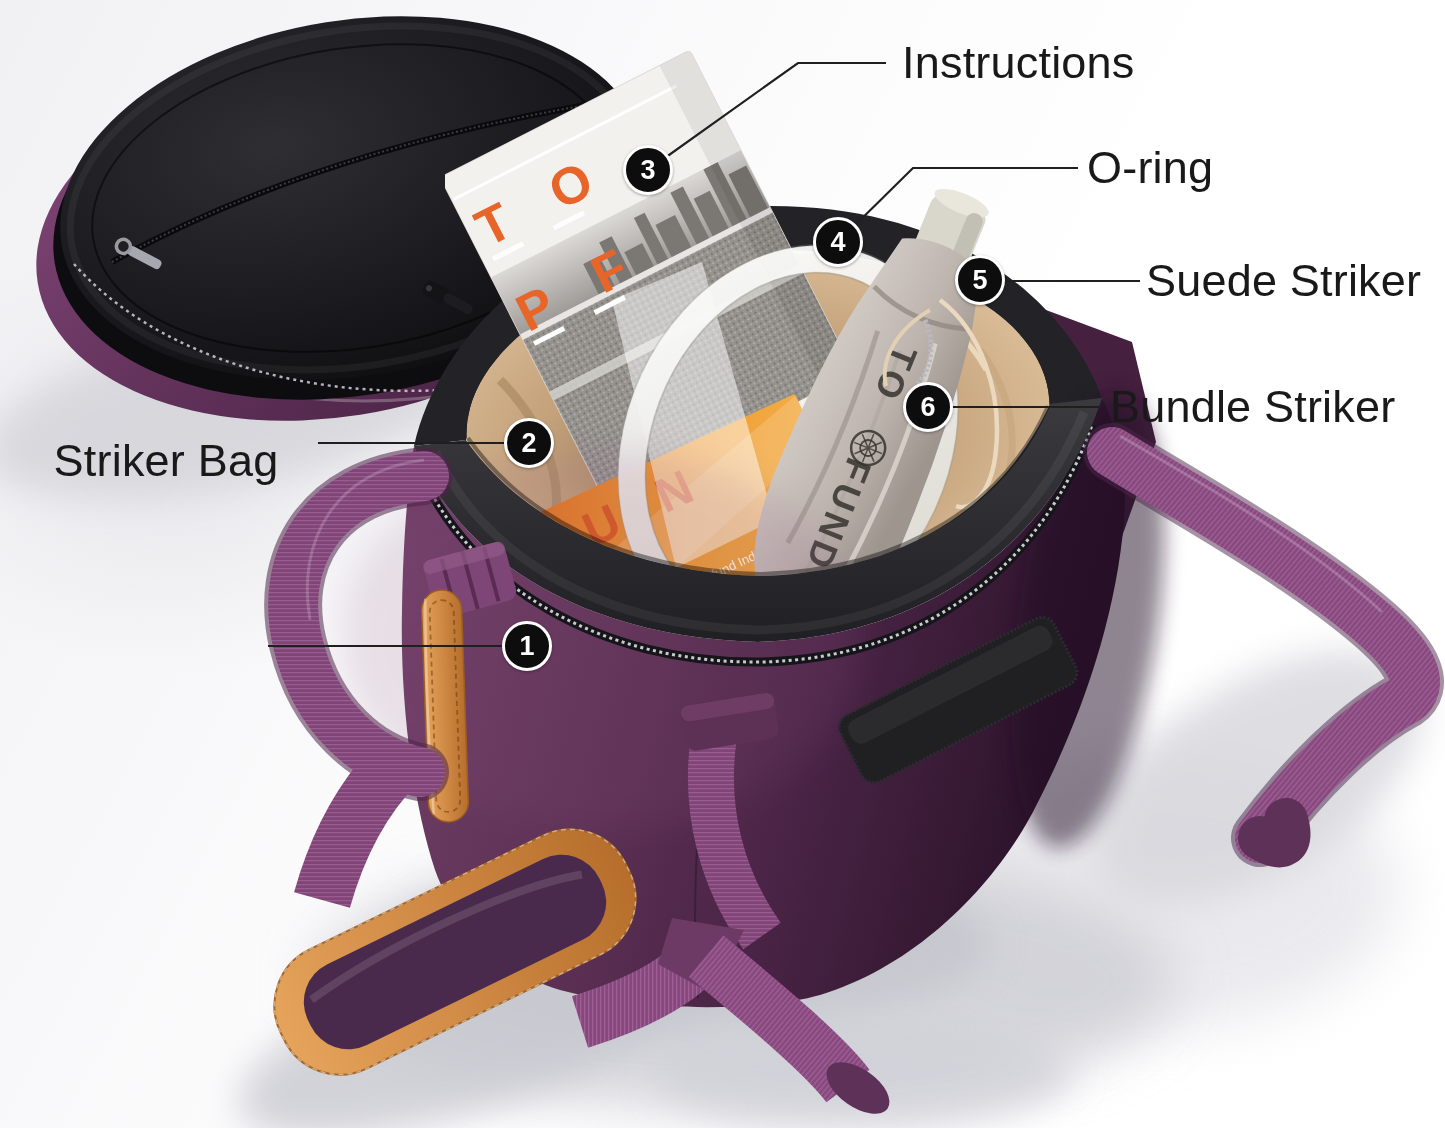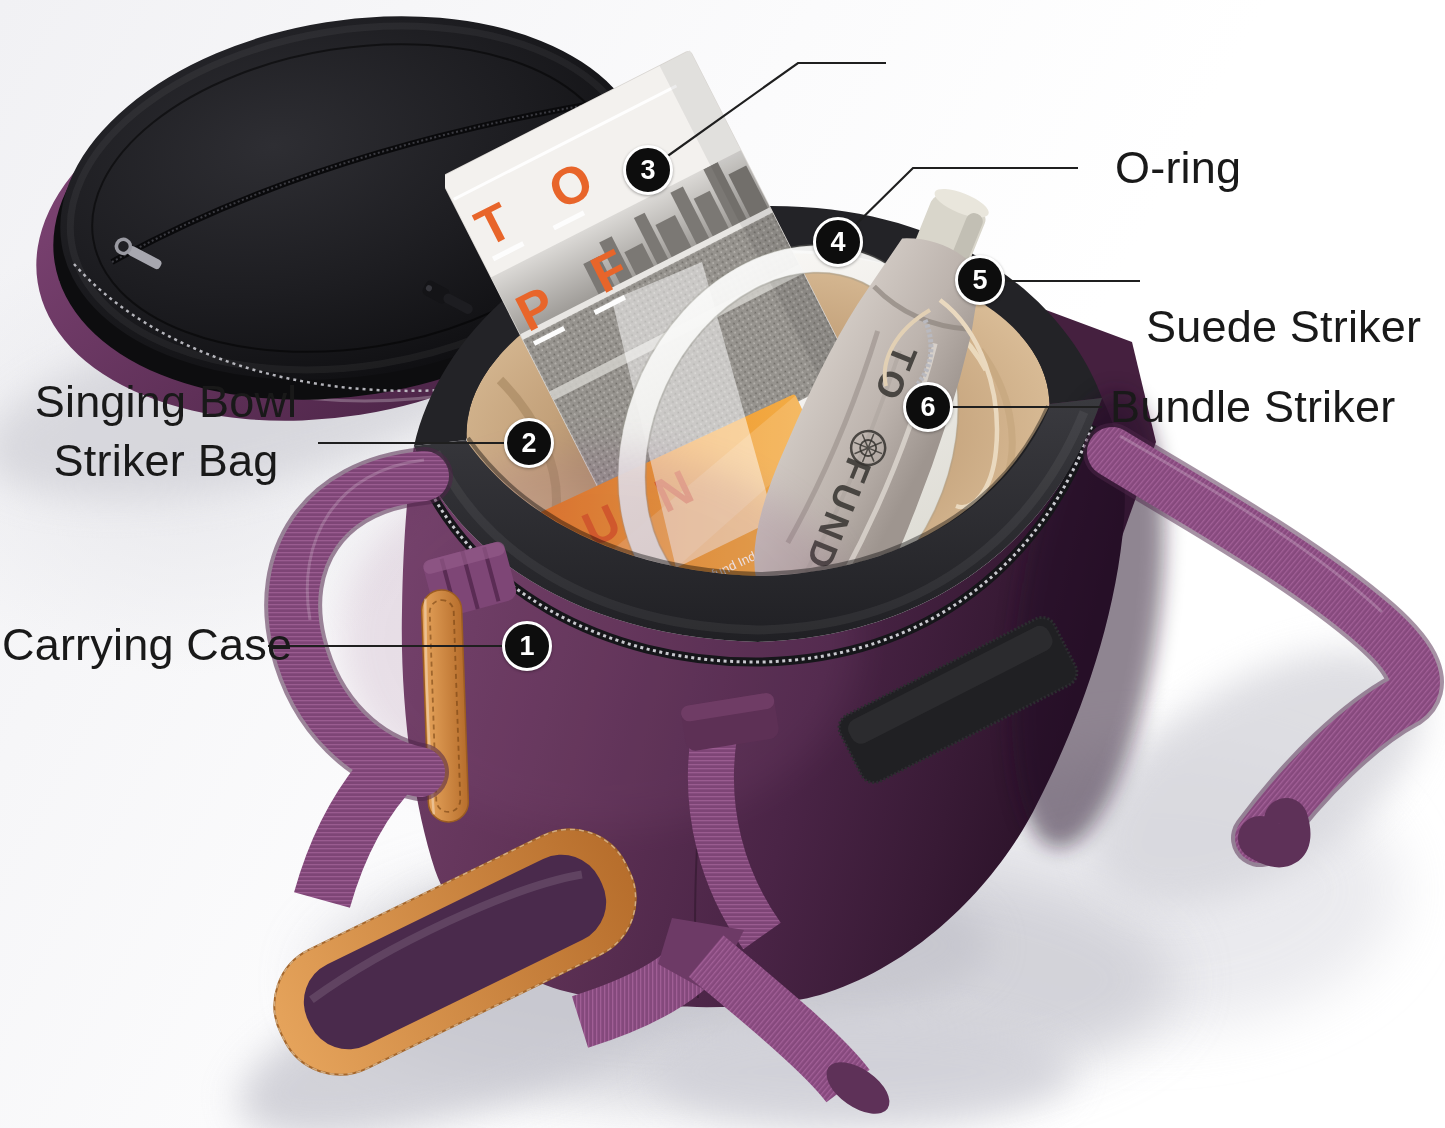--- a/index.html
+++ b/index.html
@@ -340,22 +340,22 @@
 <div class="marker" style="left:813px;top:217px;">
       <span>4</span>
     </div>
 <div class="marker" style="left:955px;top:255px;">
       <span>5</span>
     </div>
 <div class="marker" style="left:903px;top:382px;">
       <span>6</span>
     </div>
 
-<div class="callout-label" style="left:1087px;top:141px;margin-left:28px;">O-ring</div>
-<div class="callout-label" style="left:1146px;top:254px;margin-top:46px;">Suede Striker</div>
+<div class="callout-label" style="left:902px;top:36px;">Instructions</div>
+<div class="callout-label" style="left:1087px;top:141px;">O-ring</div>
+<div class="callout-label" style="left:1146px;top:254px;">Suede Striker</div>
 <div class="callout-label" style="left:1110px;top:380px;">Bundle Striker</div>
 <div class="callout-label two-line" style="left:16px;top:372px;width:300px;">
-  <span>Singing Bowl</span><br>
+  <br>
   <span>Striker Bag</span>
 </div>
-<div class="callout-label" style="left:2px;top:618px;">Carrying Case</div>
 
 </div>
 
 </body></html>

